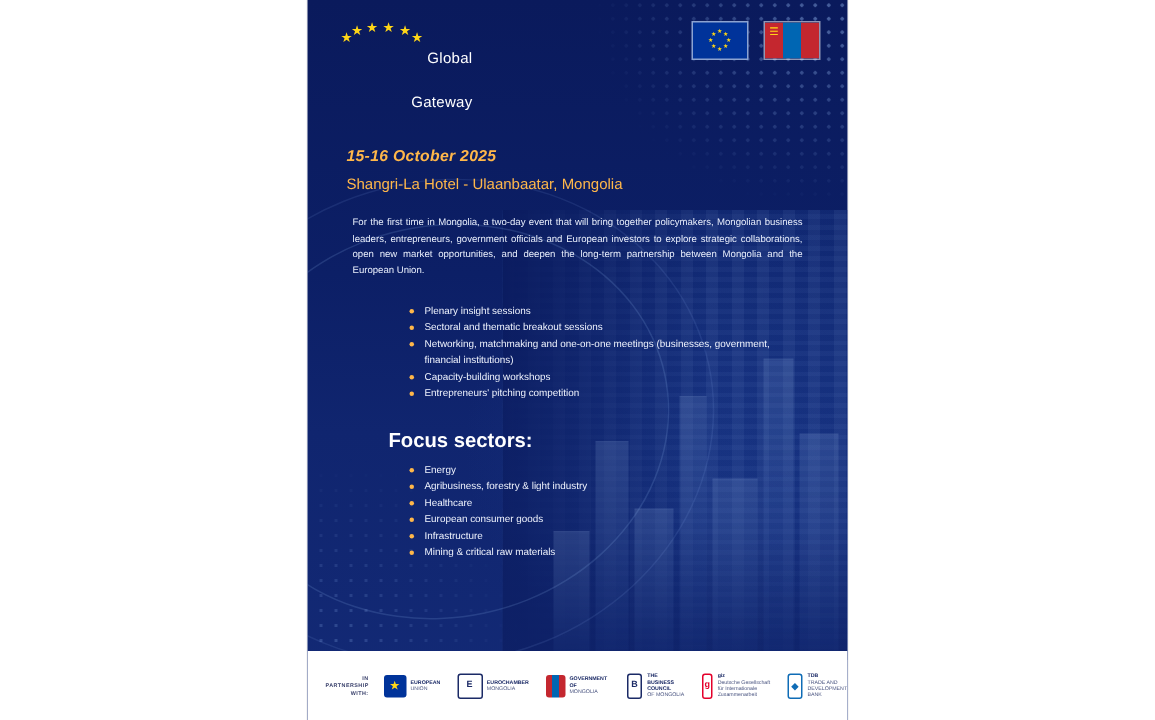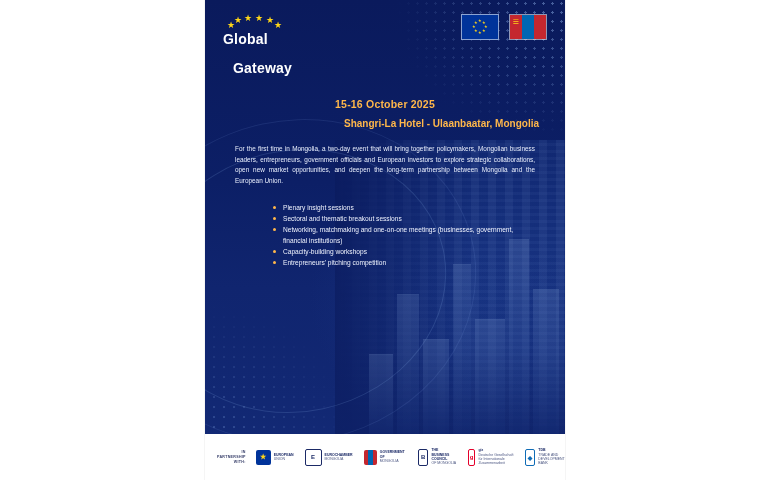--- a/index.html
+++ b/index.html
@@ -124,24 +124,25 @@
     height: 16px;
   }
   .gg-stars span {
     position: absolute;
     color: #ffd617;
     font-size: 9px;
     line-height: 9px;
   }
   .gg-word {
     color: #ffffff;
-    font-size: 14px;
-    font-weight: bold;
+    font-size: 10px;
+    font-weight: normal;
     letter-spacing: 0.2px;
     line-height: 15px;
+    text-align: right;
   }
   .gg-word.second { margin-left: 10px; margin-top: 12px; }
 
   .flags { display: flex; gap: 10px; align-items: center; }
   .flag {
     width: 36px;
     height: 24px;
     border: 1px solid rgba(255,255,255,0.55);
     position: relative;
     overflow: hidden;
@@ -173,40 +174,41 @@
 
   
   .poster-body {
     position: relative;
     z-index: 5;
     padding: 22px 26px 0 26px;
     color: #ffffff;
   }
 
   .date-line {
-    text-align: center;
+    text-align: left;
     color: #ffb74a;
     font-size: 10.5px;
     font-weight: bold;
     letter-spacing: 0.2px;
+    font-style: italic;
   }
   .event-title {
     text-align: center;
     color: #ffffff;
     font-size: 15.5px;
     font-weight: bold;
     line-height: 19px;
     margin-top: 7px;
     letter-spacing: 0.1px;
   }
   .venue {
-    text-align: right;
+    text-align: left;
     color: #ffb74a;
     font-size: 10px;
-    font-weight: bold;
+    font-weight: normal;
     margin-top: 8px;
   }
   .intro {
     margin-top: 15px;
     font-size: 6.4px;
     line-height: 10.5px;
     text-align: justify;
     color: #e8eefc;
     padding: 0 4px;
   }
@@ -359,20 +361,31 @@
       <div class="section">
         <ul class="bullets">
           <li>Plenary insight sessions</li>
           <li>Sectoral and thematic breakout sessions</li>
           <li>Networking, matchmaking and one-on-one meetings (businesses, government, financial institutions)</li>
           <li>Capacity-building workshops</li>
           <li>Entrepreneurs' pitching competition</li>
         </ul>
       </div>
 
+      <div class="section focus">
+        <div class="section-title">Focus sectors:</div>
+        <ul class="bullets">
+          <li>Energy</li>
+          <li>Agribusiness, forestry &amp; light industry</li>
+          <li>Healthcare</li>
+          <li>European consumer goods</li>
+          <li>Infrastructure</li>
+          <li>Mining &amp; critical raw materials</li>
+        </ul>
+      </div>
     </div>
 
     <div class="poster-footer">
       <div class="partner-label">IN PARTNERSHIP WITH:</div>
       <div class="partners">
 
         <div class="p-item">
           <div class="p-mark eu-mini"></div>
           <div class="p-text">
             <span>EUROPEAN</span>

